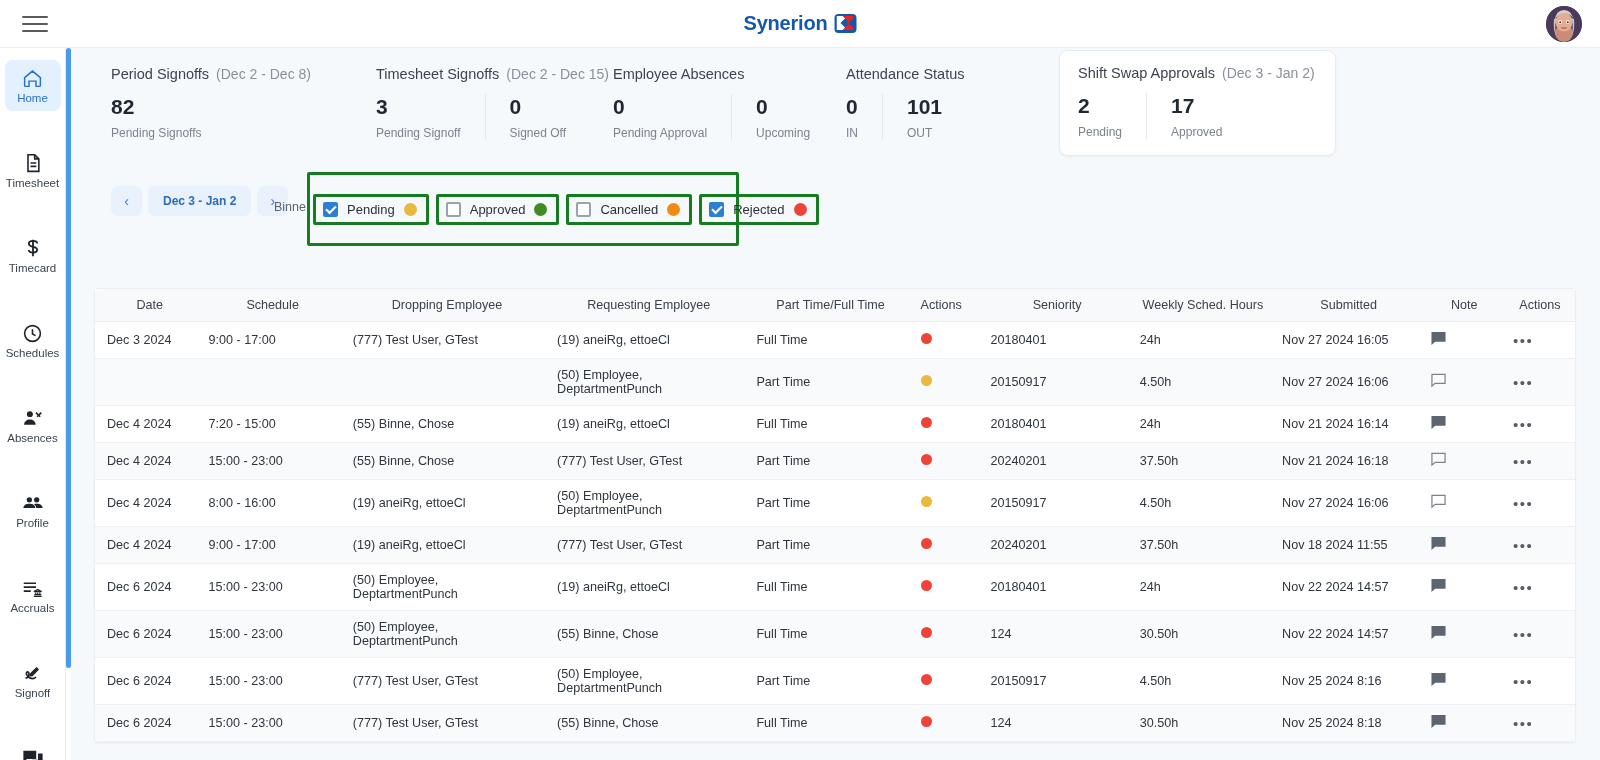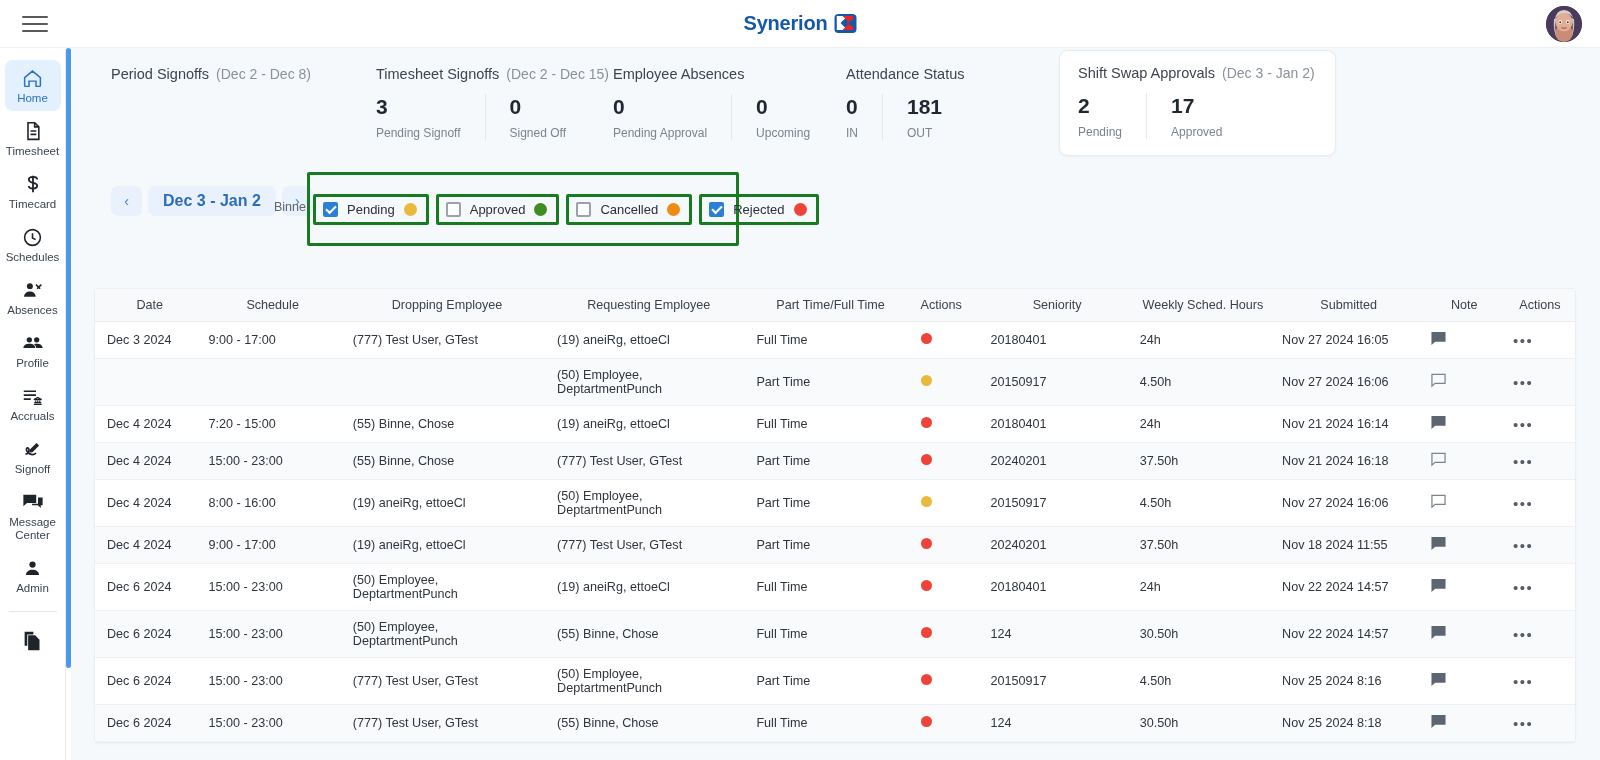--- a/index.html
+++ b/index.html
@@ -31,20 +31,21 @@
   .avatar { position: absolute; right: 18px; width: 36px; height: 36px; border-radius: 50%;
             overflow: hidden; cursor: pointer; background: #4b3b5e; }
   .avatar svg { display: block; }
 
   
   .sidebar {
     position: absolute; top: 48px; left: 0; width: 66px; height: 712px;
     background: #fff; border-right: 1px solid #e9ecef;
     display: flex; flex-direction: column; align-items: center;
     padding-top: 12px;
+    gap: 32px;
   }
   .nav-item { width: 56px; padding: 7px 0 6px; display: flex; flex-direction: column;
               align-items: center; gap: 3px; cursor: pointer; border-radius: 8px; margin-bottom: 2px;}
   .nav-item.active { background: #e3f0fd; }
   .nav-item .ic { width: 22px; height: 22px; display: flex; align-items: center; justify-content: center; }
   .nav-item .lbl { font-size: 11.5px; color: #3b4452; text-align: center; line-height: 13px; }
   .nav-item.active .lbl { color: #2a72c8; }
   .nav-divider { width: 48px; height: 1px; background: #e4e7eb; margin: 8px 0 10px; }
 
   .rail {
@@ -73,21 +74,21 @@
     box-shadow: 0 1px 3px rgba(30,40,60,0.05);
   }
 
   
   .filterrow { position: relative; height: 86px; }
   .datenav { position: absolute; left: 40px; top: 18px; display: flex; gap: 6px; align-items: center; }
   .dn-btn { background: #e8f1fc; color: #3a7fd5; border: none; border-radius: 7px;
             height: 30px; min-width: 31px; font-size: 14px; cursor: pointer;
             display: flex; align-items: center; justify-content: center; }
   .dn-range { background: #e8f1fc; color: #2d6cb8; border-radius: 7px; height: 30px;
-              padding: 0 15px; font-size: 16px; display: flex; align-items: center;
+              padding: 0 15px; font-size: 12px; display: flex; align-items: center;
               cursor: pointer; font-weight: 600; }
   .showlbl { position: absolute; left: 203px; top: 32px; font-size: 12.5px; color: #5d646d; }
 
   .filterbox { position: absolute; left: 236px; top: 4px; width: 432px; height: 74px;
                border: 3px solid #177b22; border-radius: 2px; }
   .chips { position: absolute; left: 242px; top: 26px; display: flex; gap: 7px; align-items: center; }
   .chip { display: flex; align-items: center; gap: 9px; border: 3px solid #177b22;
           padding: 5px 9px 5px 7px; border-radius: 2px; cursor: pointer; background: transparent; }
   .cbx { width: 15px; height: 15px; border-radius: 2px; border: 2px solid #9aa2ab;
          display: flex; align-items: center; justify-content: center; background: #fff; flex: none;}
@@ -286,20 +287,24 @@
   <div class="main">
 
     <div class="kpis">
 
       <div class="kpi" style="left:40px;">
         <div class="kpi-title">
           <span>Period Signoffs</span>
           <span class="range">(Dec 2 - Dec 8)</span>
         </div>
         <div class="kpi-stats">
+          <div class="kpi-stat">
+            <div class="kpi-num">82</div>
+            <div class="kpi-lbl">Pending Signoffs</div>
+          </div>
         </div>
       </div>
 
       <div class="kpi" style="left:305px;">
         <div class="kpi-title">
           <span>Timesheet Signoffs</span>
           <span class="range">(Dec 2 - Dec 15)</span>
         </div>
         <div class="kpi-stats">
           <div class="kpi-stat">
@@ -334,21 +339,21 @@
         <div class="kpi-title">
           <span>Attendance Status</span>
           <span class="range"></span>
         </div>
         <div class="kpi-stats">
           <div class="kpi-stat">
             <div class="kpi-num">0</div>
             <div class="kpi-lbl">IN</div>
           </div>
           <div class="kpi-stat">
-            <div class="kpi-num">181</div>
+            <div class="kpi-num">101</div>
             <div class="kpi-lbl">OUT</div>
           </div>
         </div>
       </div>
 
       <div class="kpi card" style="left:988px;">
         <div class="kpi-title">
           <span>Shift Swap Approvals</span>
           <span class="range">(Dec 3 - Jan 2)</span>
         </div>

